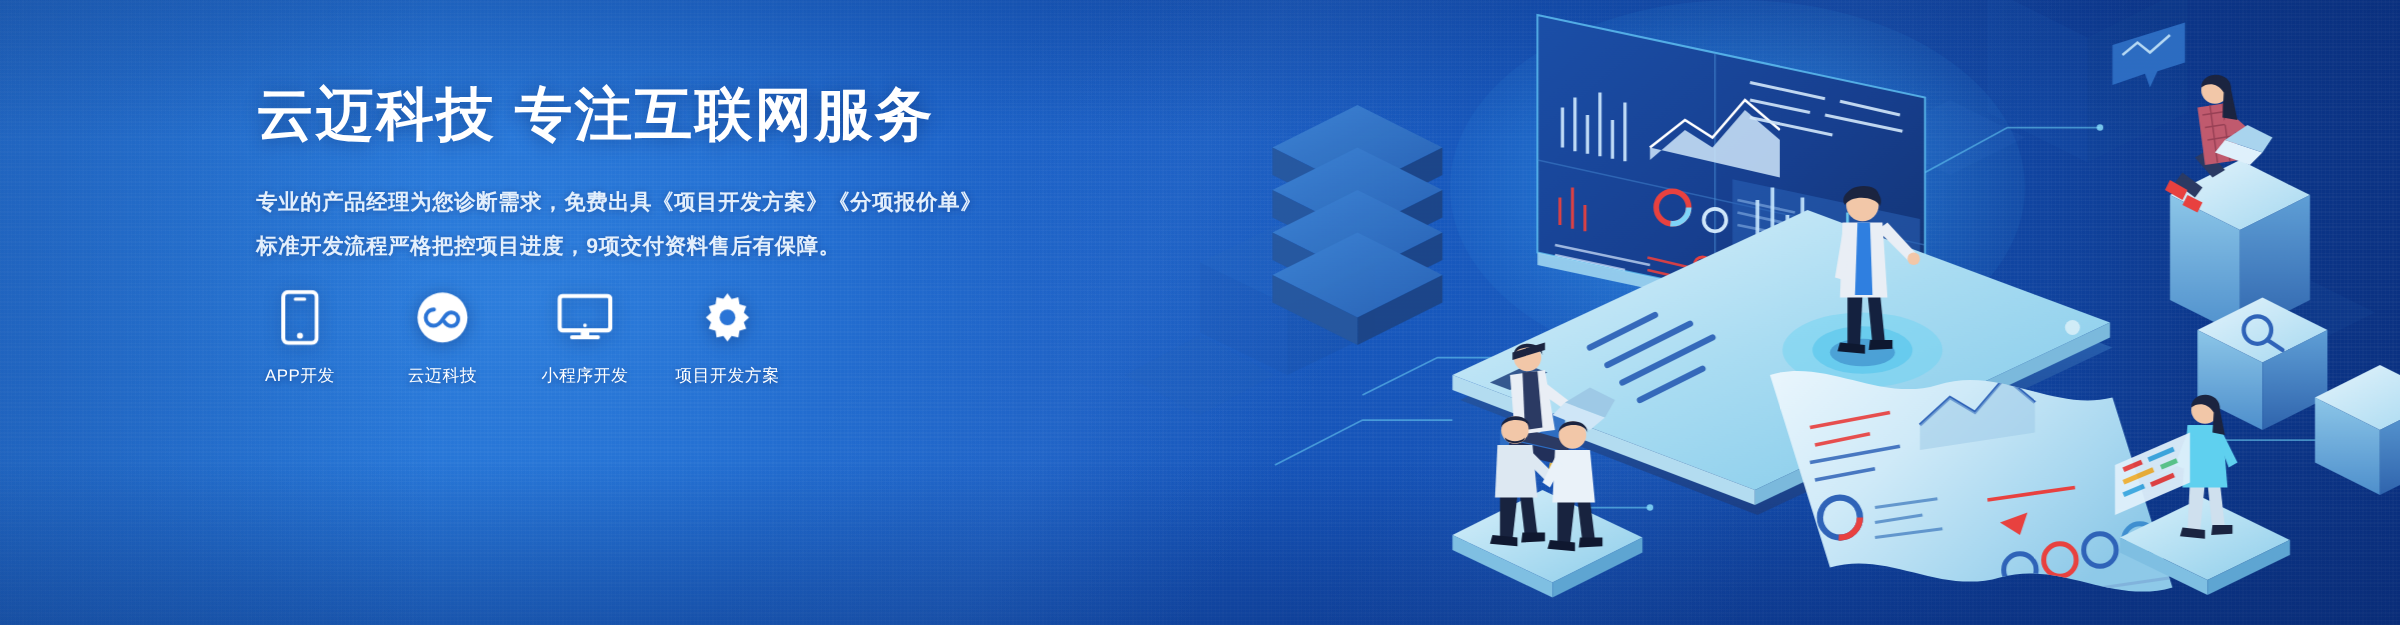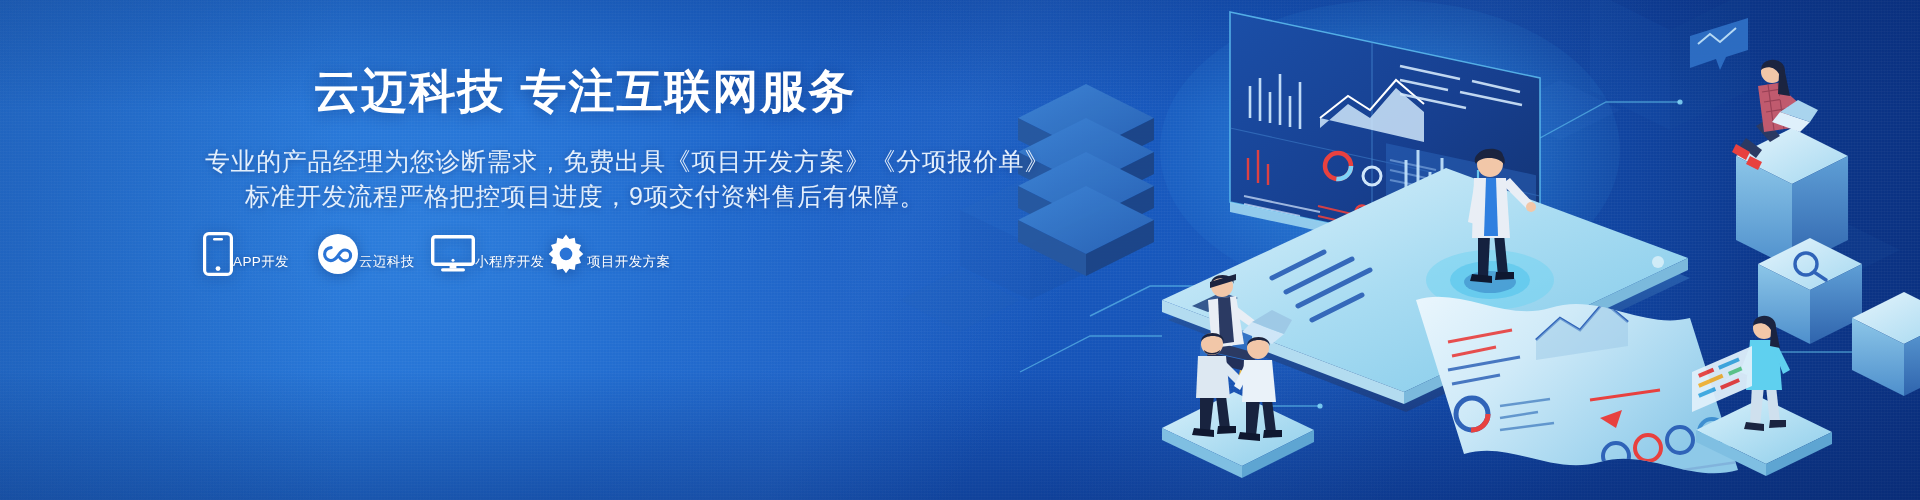--- a/index.html
+++ b/index.html
@@ -11,21 +11,20 @@
 
   
   .banner{
     position:relative;
     width:1920px; height:500px;
     overflow:hidden;
     background:
       radial-gradient(ellipse 900px 620px at 22% 48%, rgba(56,140,230,.55) 0%, rgba(40,115,215,.25) 45%, rgba(0,0,0,0) 72%),
       radial-gradient(ellipse 700px 520px at 68% 38%, rgba(35,120,225,.40) 0%, rgba(20,80,180,0) 70%),
       linear-gradient(100deg, #2a7ddd 0%, #2272d4 14%, #1c66cb 30%, #1657bd 46%, #124aad 62%, #0e3f9c 78%, #0b3588 92%, #0a3080 100%);
-    text-align: center;
   }
   
   .texture{
     position:absolute; inset:0;
     background-image:
       repeating-linear-gradient(0deg, rgba(255,255,255,.028) 0 1px, rgba(0,0,0,0) 1px 3px),
       repeating-linear-gradient(90deg, rgba(255,255,255,.02) 0 1px, rgba(0,0,0,0) 1px 3px);
     pointer-events:none;
   }
   
@@ -49,33 +48,33 @@
     width:760px; z-index:6;
   }
   .title{
     font-size:46px; line-height:1.12; font-weight:700; color:#ffffff;
     letter-spacing:2px;
     text-shadow:0 2px 14px rgba(4,30,90,.40);
     white-space:nowrap;
   }
   .sub{
     margin-top:26px;
-    font-size:25px; line-height:35px; color:#e3effc;
-    letter-spacing:.6px; font-weight:400;
+    font-size:17px; line-height:35px; color:#e3effc;
+    letter-spacing:.6px; font-weight:700;
     text-shadow:0 1px 6px rgba(4,30,90,.35);
   }
   .sub .line{ display:block; white-space:nowrap; }
 
   
   .services{
     position:absolute; left:203px; top:232px;
     display:flex; align-items:flex-start; gap:40px; z-index:6;
   }
   .svc{
-    display:flex; flex-direction:row; align-items:center;
+    display:flex; flex-direction:column; align-items:center;
     width:74px; cursor:pointer;
   }
   .svc .ico{
     height:44px; width:44px;
     display:flex; align-items:center; justify-content:center;
     filter:drop-shadow(0 2px 7px rgba(4,30,90,.35));
   }
   .svc .ico svg{ display:block; }
   .svc .lbl{
     margin-top:16px; font-size:13.5px; color:#ffffff;

